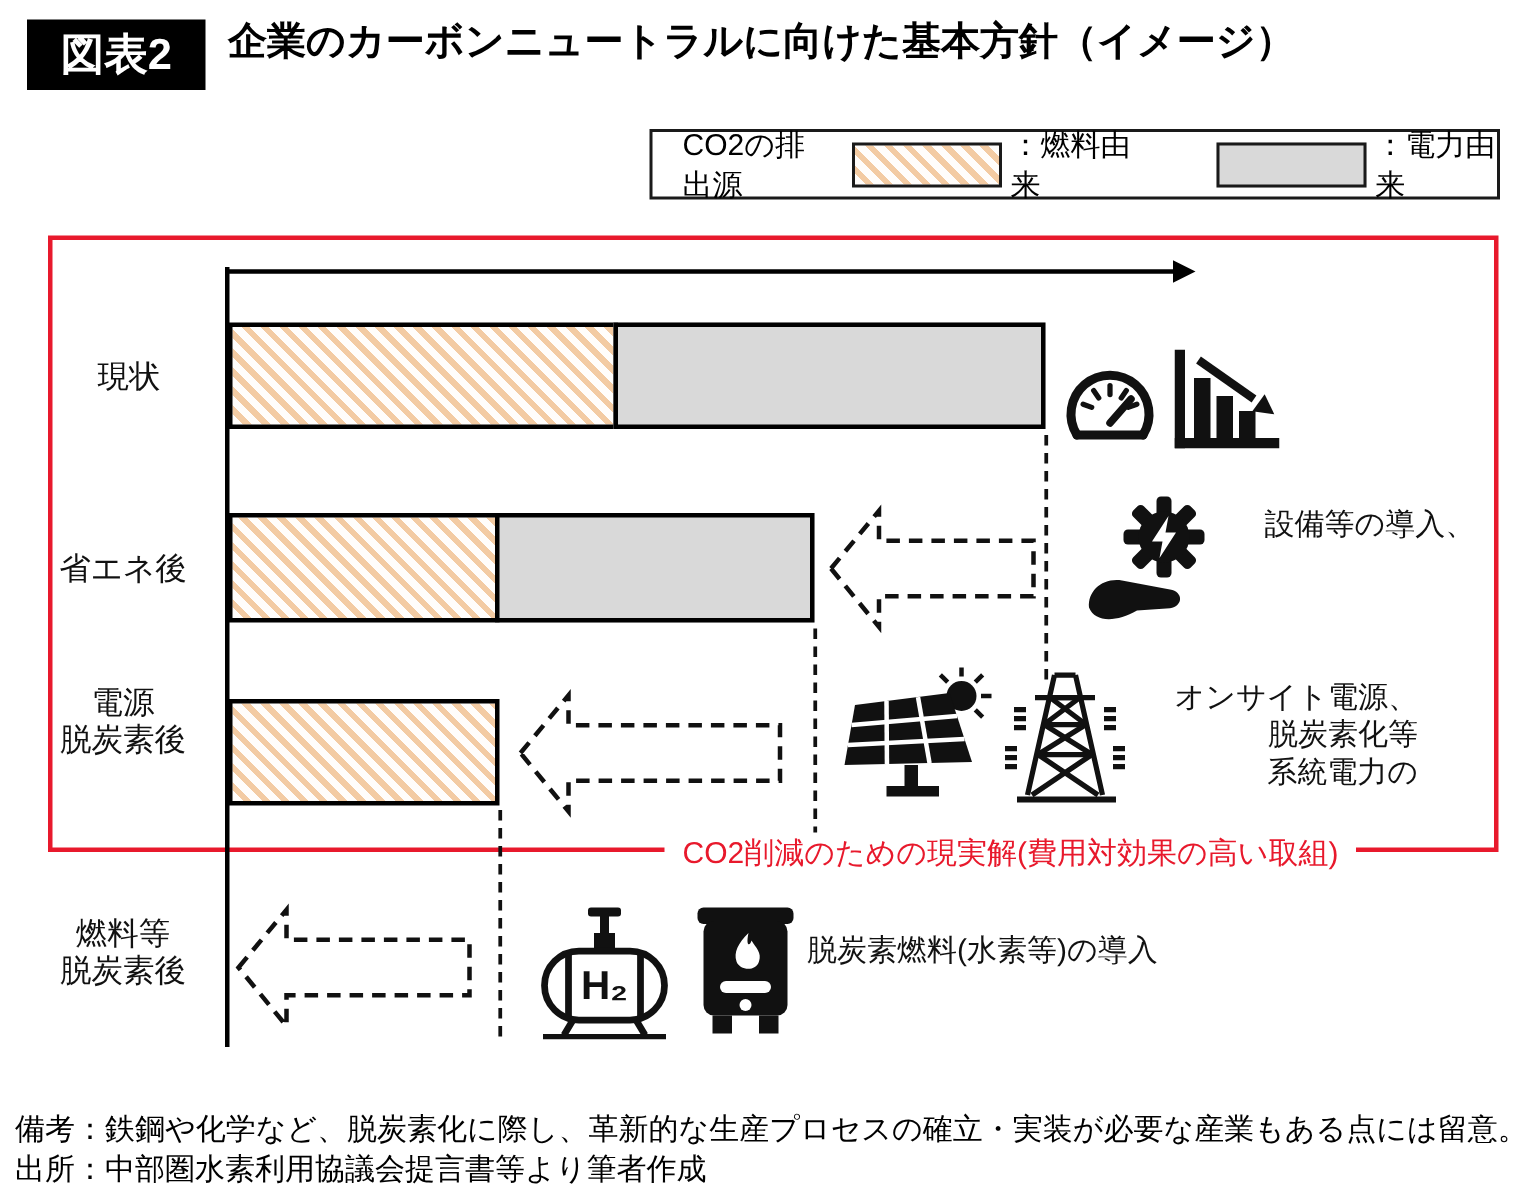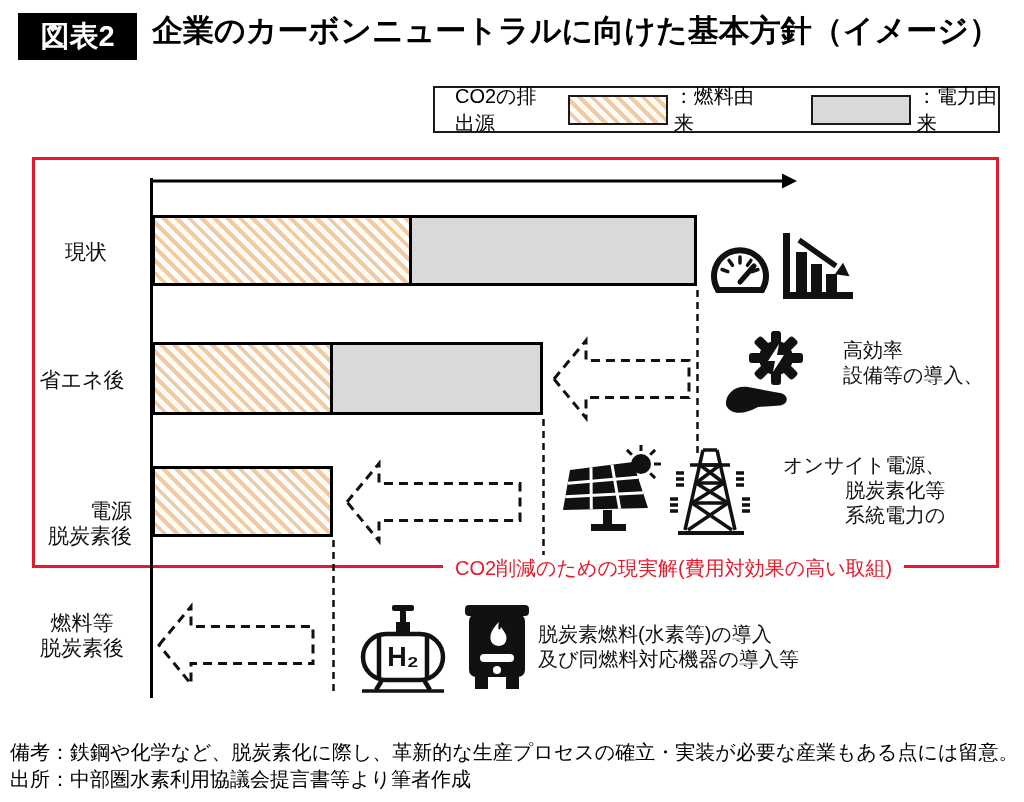--- a/index.html
+++ b/index.html
@@ -1,21 +1,21 @@
 <!DOCTYPE html>
 <html><head>
 <meta charset="utf-8">
 <style>
   html,body{margin:0;padding:0;background:#fff;}
   body{width:1024px;height:802px;font-family:"Liberation Sans","DejaVu Sans",sans-serif;color:#000;}
   .page{position:relative;width:1024px;height:802px;background:#fff;overflow:hidden;}
 
   .tag{position:absolute;left:18px;top:13px;width:119px;height:47px;background:#000;color:#fff;
        font-size:29px;font-weight:bold;display:flex;align-items:center;justify-content:center;}
-  .title{position:absolute;left:152px;top:10px;margin:0;font-size:31px;font-weight:bold;
+  .title{position:absolute;left:152px;top:10px;margin:0;font-size:26px;font-weight:bold;
          white-space:nowrap;letter-spacing:0px;}
 
   .legend{position:absolute;left:433px;top:86px;width:567px;height:47px;border:2px solid #1a1a1a;
           box-sizing:border-box;display:flex;align-items:center;padding-left:20px;font-size:20px;}
   .swatch{width:100px;height:30px;border:2px solid #1a1a1a;box-sizing:border-box;flex:none;}
   .hatchbg{background:repeating-linear-gradient(45deg,#fffdfb 0,#fffdfb 5px,#f3cba3 5px,#f3cba3 9px);}
   .graybg{background:#d9d9d9;}
   .ml14{margin-left:14px;} .ml6{margin-left:6px;} .ml56{margin-left:56px;}
 
   .red-frame{position:absolute;left:32px;top:157px;width:967px;height:411px;
@@ -26,21 +26,21 @@
   .seg + .seg{margin-left:-3px;}
   .bar1{left:152px;top:215px;height:71px;}
   .bar2{left:152px;top:342px;height:73px;}
   .bar3{left:152px;top:466px;height:71px;}
 
   .rowlabel{position:absolute;width:100px;text-align:center;font-size:21px;line-height:25px;
             color:#111;z-index:4;}
   .rowlabel span{display:block;}
   .rl1{left:36px;top:239px;}
   .rl2{left:32px;top:367px;}
-  .rl3{left:32px;top:498px;text-align:right;}
+  .rl3{left:32px;top:456px;}
   .rl4{left:32px;top:610px;}
 
   .ann{position:absolute;font-size:20px;line-height:25px;color:#111;z-index:4;white-space:nowrap;}
   .ann span{display:block;}
   .step1-title{left:711px;top:201px;font-size:21px;}
   .step2-text{left:843px;top:338px;}
   .step3-text{left:783px;top:453px;text-align:right;}
   .step4-text{left:538px;top:622px;}
 
   .real{position:absolute;left:443px;top:555px;background:#fff;color:#e8192c;font-size:20px;
@@ -143,21 +143,20 @@
         <rect x="-5" y="-27" width="10" height="54" rx="3" transform="rotate(45)"></rect>
         <rect x="-5" y="-27" width="10" height="54" rx="3" transform="rotate(90)"></rect>
         <rect x="-5" y="-27" width="10" height="54" rx="3" transform="rotate(135)"></rect>
         <circle cx="0" cy="0" r="17"></circle>
       </g>
       <path d="M3 -14 L-8 3 L-1 3 L-3 14 L8 -3 L1 -3 Z" fill="#fff"></path>
     </g>
     <path d="M6 77 C5 66 15 57 28 59 L60 65 C69 66.5 69 76 60 77.5 L38 79 C24 87 10 87 6 77 Z" fill="#111"></path>
   </svg>
   <div class="ann step2-text">
-    <span>高効率</span>
     <span>設備等の導入、</span>
   </div>
 
   <svg class="icon" style="left:560px;top:445px" width="102" height="94" viewBox="0 0 102 94">
     <g stroke="#111" stroke-width="3">
       <line x1="94" y1="19" x2="101" y2="19"></line>
         <line x1="90.2" y1="9.8" x2="95.1" y2="4.9"></line>
       <line x1="81" y1="6" x2="81" y2="-1"></line>
         <line x1="71.8" y1="9.8" x2="66.9" y2="4.9"></line>
       <line x1="90.2" y1="28.2" x2="95.1" y2="33.1"></line>
@@ -211,19 +210,18 @@
     <rect x="7" y="12" width="56" height="63" rx="7" fill="#111"></rect>
     <path d="M37 20 C30 27 27 33 29 39 C31 45 42 46 44 39 C46 33 42 30 39 25 C38 29 35 29 37 20 Z" fill="#fff"></path>
     <rect x="18" y="52" width="34" height="8" rx="4" fill="#fff"></rect>
     <circle cx="35" cy="68" r="4" fill="#fff"></circle>
     <rect x="13" y="75" width="13" height="12" fill="#111"></rect>
     <rect x="44" y="75" width="13" height="12" fill="#111"></rect>
   </svg>
 
   <div class="ann step4-text">
     <span>脱炭素燃料(水素等)の導入</span>
-    <span>及び同燃料対応機器の導入等</span>
   </div>
 
   <div class="foot foot1">備考：鉄鋼や化学など、脱炭素化に際し、革新的な生産プロセスの確立・実装が必要な産業もある点には留意。</div>
   <div class="foot foot2">出所：中部圏水素利用協議会提言書等より筆者作成</div>
 
 </div>
 
 </body></html>

